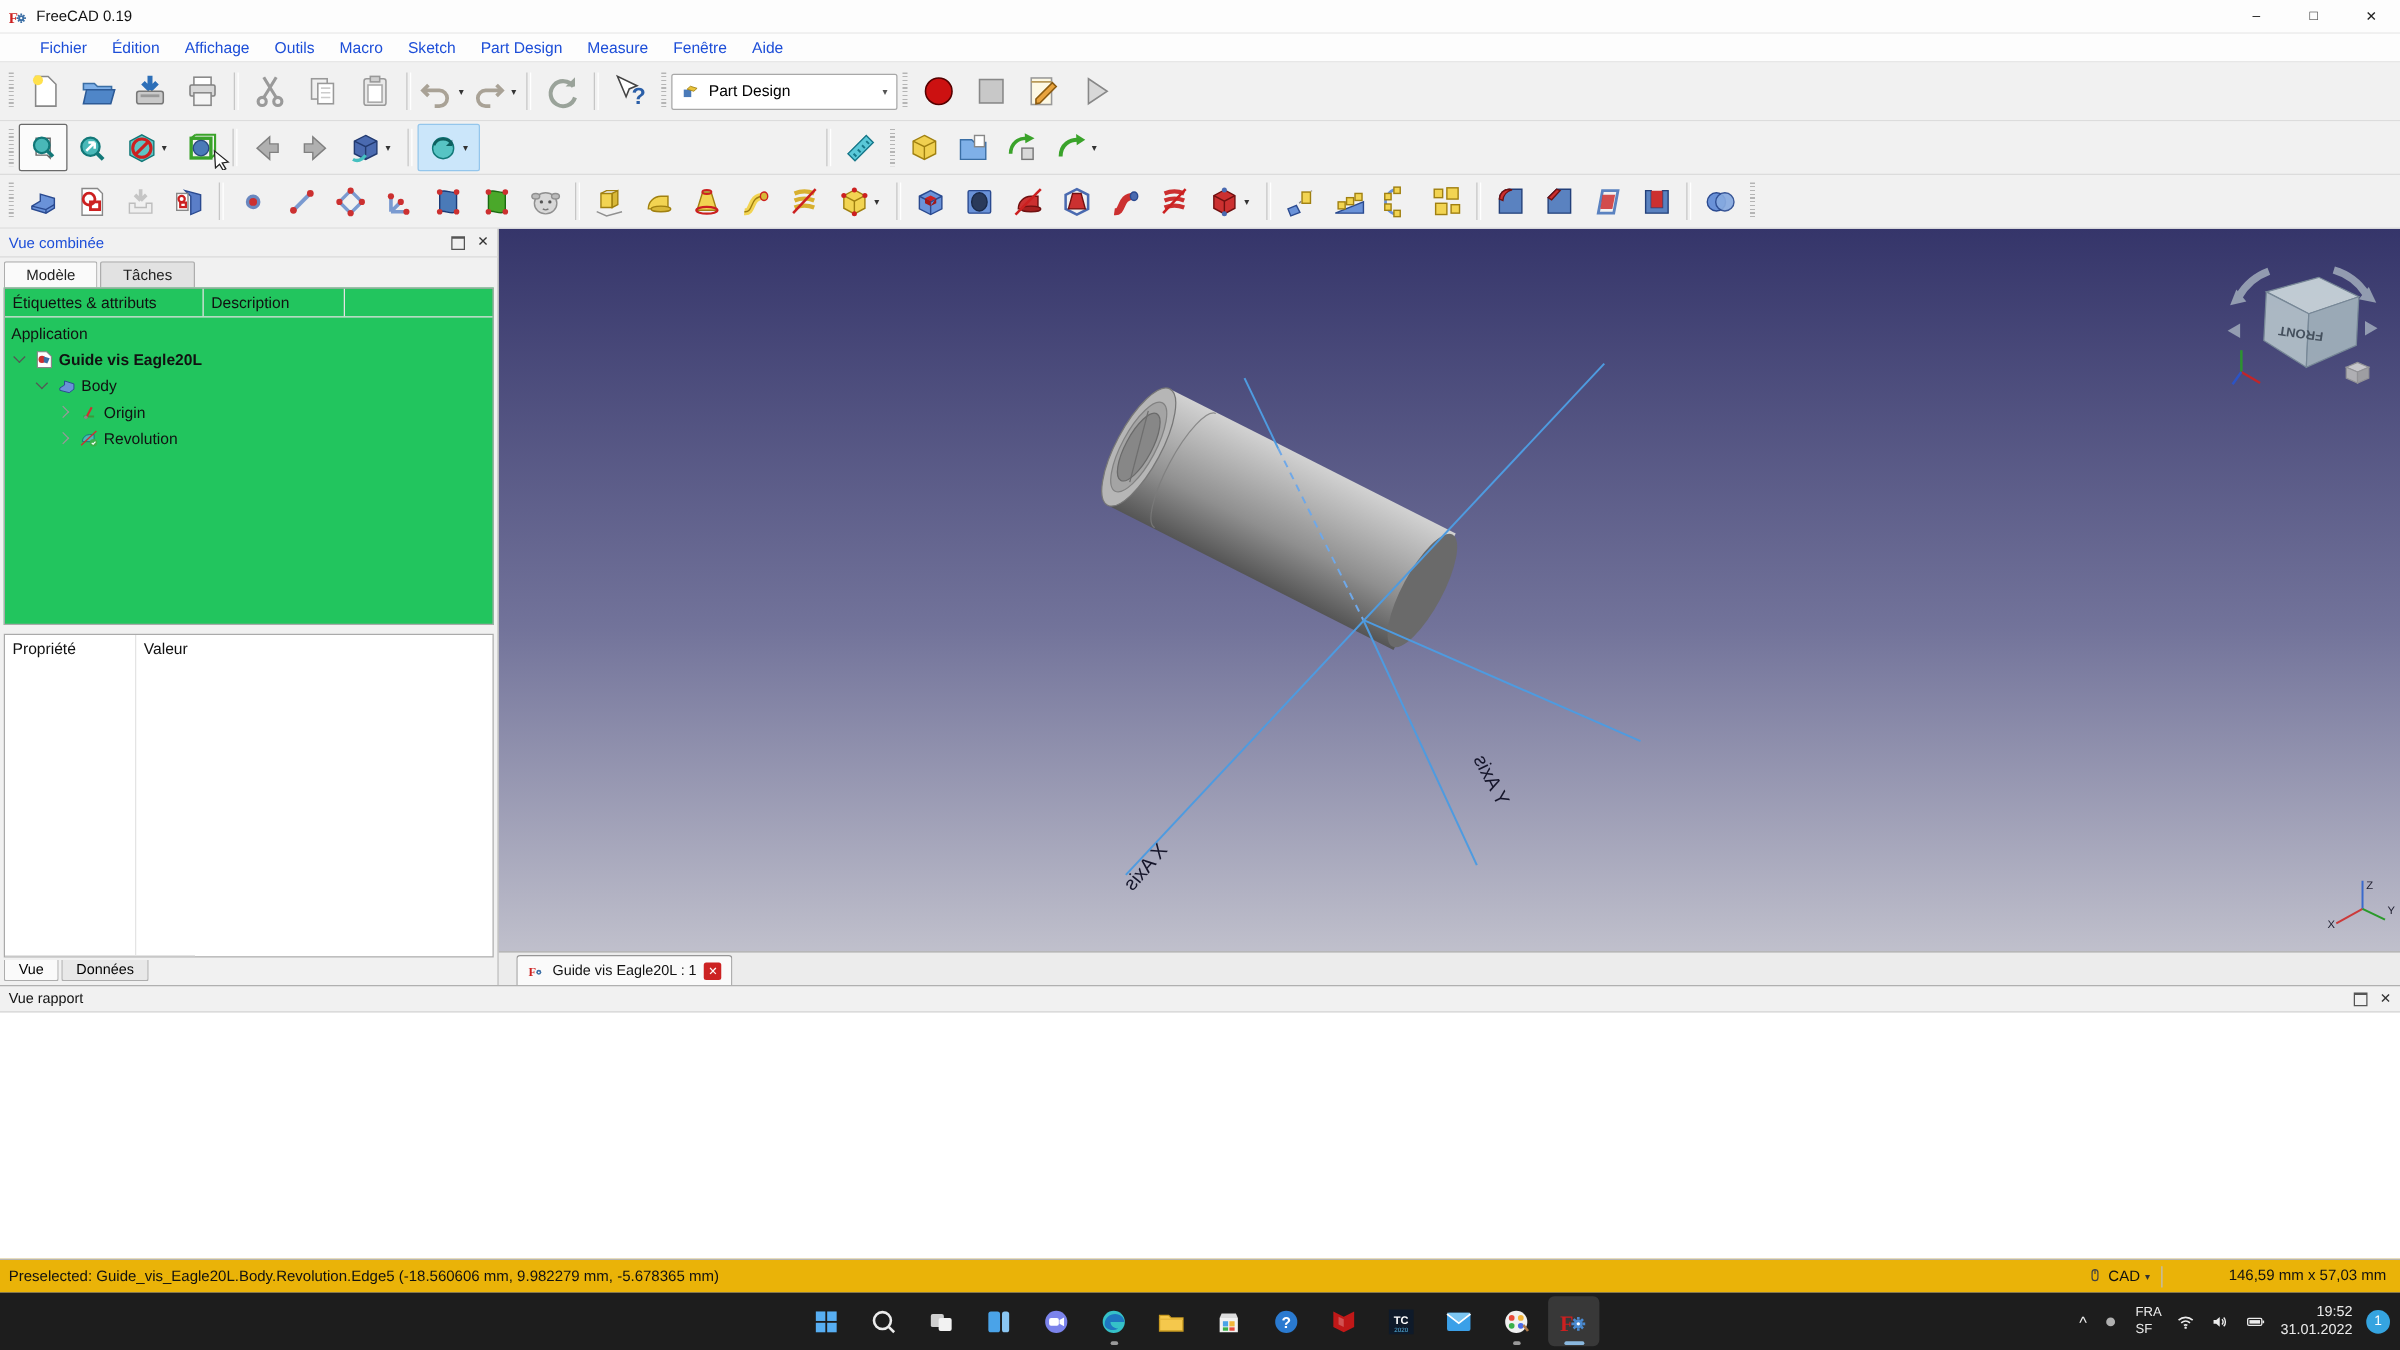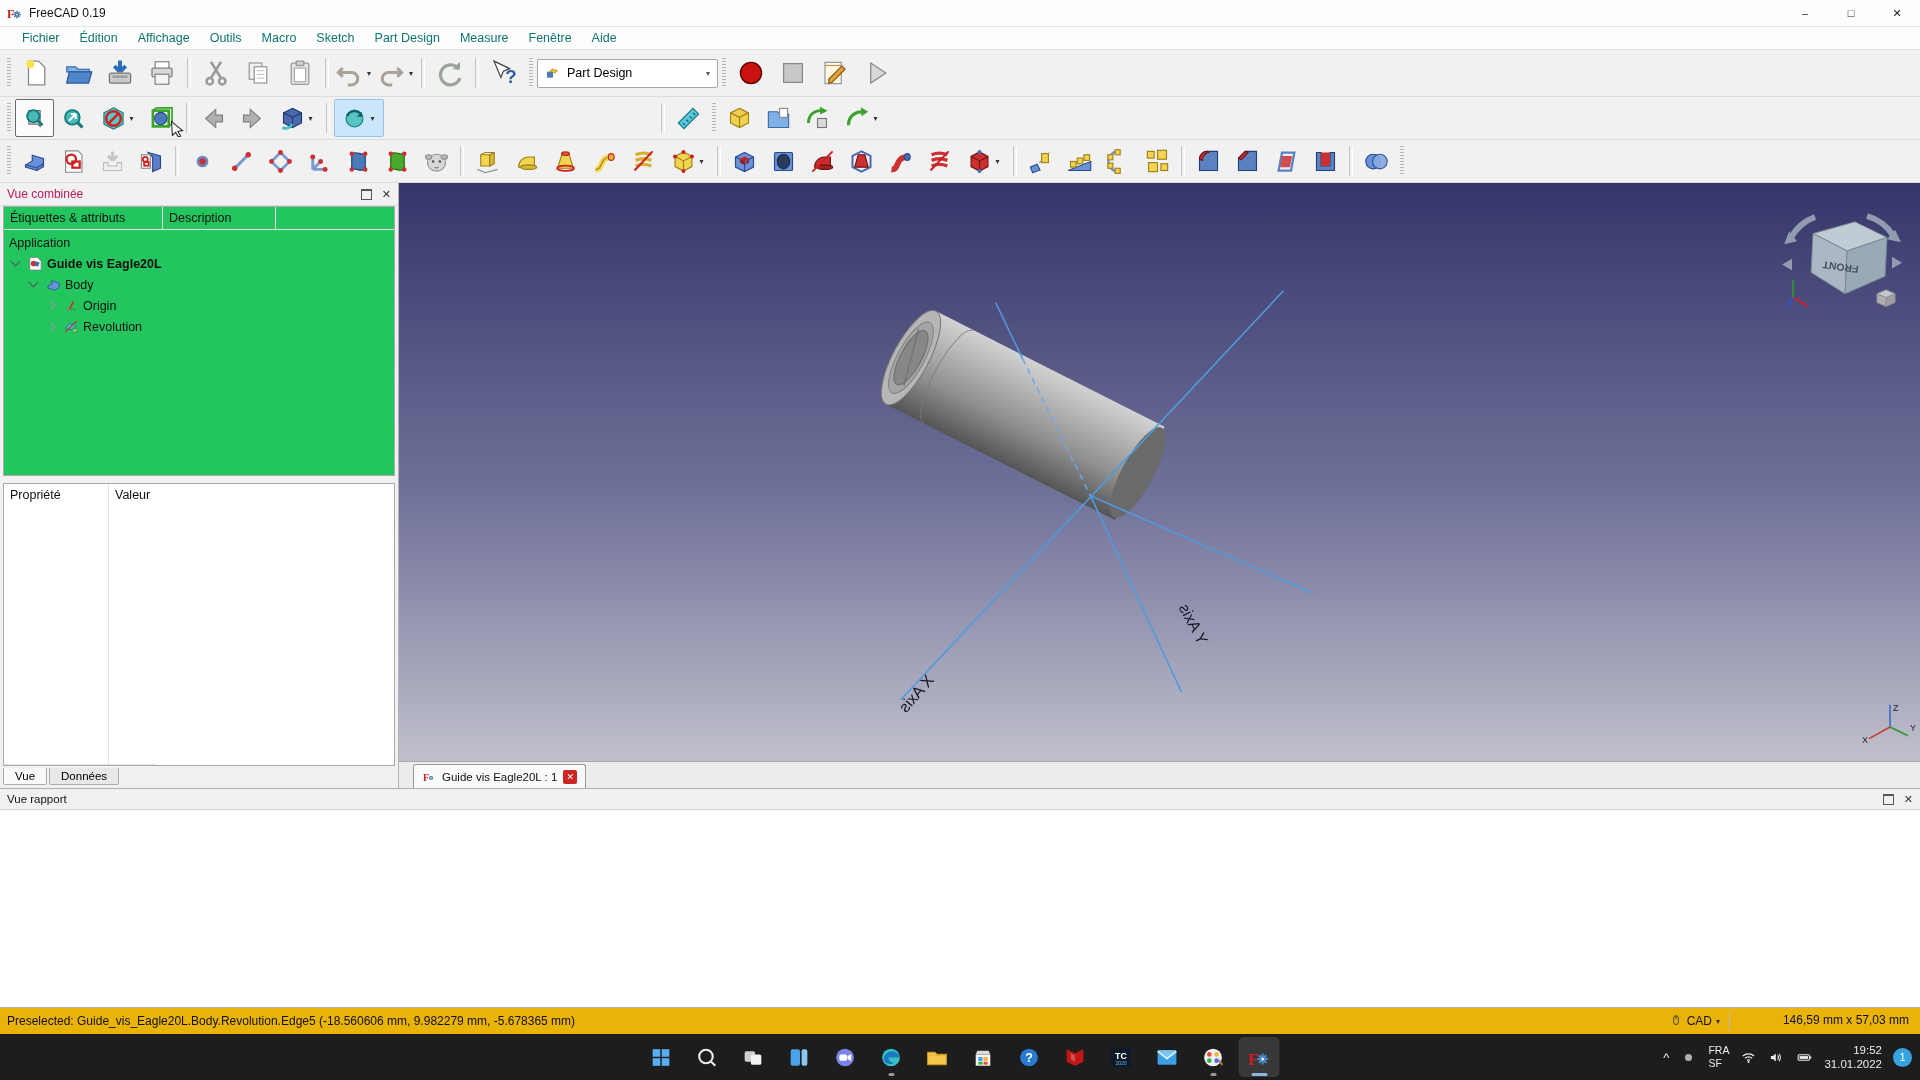--- a/index.html
+++ b/index.html
@@ -7,21 +7,21 @@
   #app{position:relative;width:1920px;height:1080px;display:flex;flex-direction:column}
 
   
   .titlebar{height:26px;background:#fdfdfd;display:flex;align-items:center;padding-left:6px;border-bottom:1px solid #e6e6e6}
   .titlebar .app-ic svg{width:17px;height:17px;display:block}
   .title-text{font-size:12px;color:#111;margin-left:6px}
   .win-btns{margin-left:auto;display:flex;height:100%}
   .win-btn{width:46px;display:flex;align-items:center;justify-content:center;font-size:11px;color:#222}
 
   
-  .menubar{height:22px;background:#fdfdfd;display:flex;align-items:center;padding-left:12px;border-bottom:1px solid #e0e0e0;font-size:12.5px;color:#0f766e}
+  .menubar{height:22px;background:#fdfdfd;display:flex;align-items:center;padding-left:22px;border-bottom:1px solid #e0e0e0;font-size:12.5px;color:#1d4ed8}
   .menu-item{padding:2px 10px}
 
   
   .tb-row{background:#f1f1f1;display:flex;align-items:center;padding:1px 3px;border-bottom:1px solid #dcdcdc}
   #tb-row1{height:44px}
   #tb-row2{height:40px}
   #tb-row3{height:40px}
   .tb-btn{width:37px;height:36px;position:relative;display:flex;align-items:center;justify-content:center;border:1px solid transparent;border-radius:2px;flex:none}
   #tb-row1 .tb-btn{width:40px;height:40px}
   .tb-btn.has-dd{width:48px}
@@ -36,21 +36,21 @@
   .tb-handle{width:4px;height:30px;margin:0 4px;background:repeating-linear-gradient(to bottom,#b5b5b5 0 1px,transparent 1px 3px);flex:none}
   .cursor-overlay{position:absolute;right:-5px;bottom:-5px;pointer-events:none}
   .cursor-overlay svg{width:17px;height:17px}
   .wb{display:flex;align-items:center;gap:6px;border:1px solid #a8a8a8;background:#fff;border-radius:2px;height:27px;padding:0 7px;font-size:12.5px;min-width:165px;flex:none}
   .wb .wb-ic svg{width:16px;height:16px;display:block}
   .wb .dd{margin-left:auto;font-size:8px;color:#555}
 
   
   .main{flex:1;display:flex;min-height:0}
   .left{width:398px;background:#f1f1f1;border-right:1px solid #b4b4b4;display:flex;flex-direction:column;flex:none}
-  .cv-header{height:22px;display:flex;align-items:center;padding:0 7px;font-size:12px;color:#be185d;border-bottom:1px solid #dadada}
+  .cv-header{height:22px;display:flex;align-items:center;padding:0 7px;font-size:12px;color:#1d4ed8;border-bottom:1px solid #dadada}
   .cv-hbtns{margin-left:auto;display:flex;gap:10px;align-items:center}
   .float-ic{width:9px;height:8px;border:1px solid #555;border-top-width:2px}
   .x-ic{font-size:11px;color:#333;line-height:1}
   .x-ic::before{content:"\2715"}
   .cv-tabs{display:flex;padding:3px 3px 0;gap:2px}
   .cv-tab{font-size:12px;padding:3px 17px;border:1px solid #adadad;border-bottom:none;border-radius:2px 2px 0 0;background:#e2e2e2;color:#222}
   .cv-tab.active{background:#fafafa}
   .tree-box{margin:0 3px;background:#22c55e;border:1px solid #aaa;height:268px;display:flex;flex-direction:column;font-size:12.5px;color:#111}
   .tree-hdr{display:flex;border-bottom:1px solid #e4e4e4}
   .tree-hdr span{padding:4px 6px}
@@ -775,20 +775,24 @@
 
   <div class="main">
 
     <aside class="left">
       <div class="cv-header">
         <span>Vue combinée</span>
         <span class="cv-hbtns">
           <span class="float-ic"></span>
           <span class="x-ic"></span>
         </span>
+      </div>
+      <div class="cv-tabs">
+        <div class="cv-tab active">Modèle</div>
+        <div class="cv-tab">Tâches</div>
       </div>
       <div class="tree-box">
         <div class="tree-hdr">
           <span class="c1">Étiquettes &amp; attributs</span>
           <span class="c2">Description</span>
         </div>
         <div class="tree-body">
           <div class="tree-row">
             <span>Application</span>
           </div>

